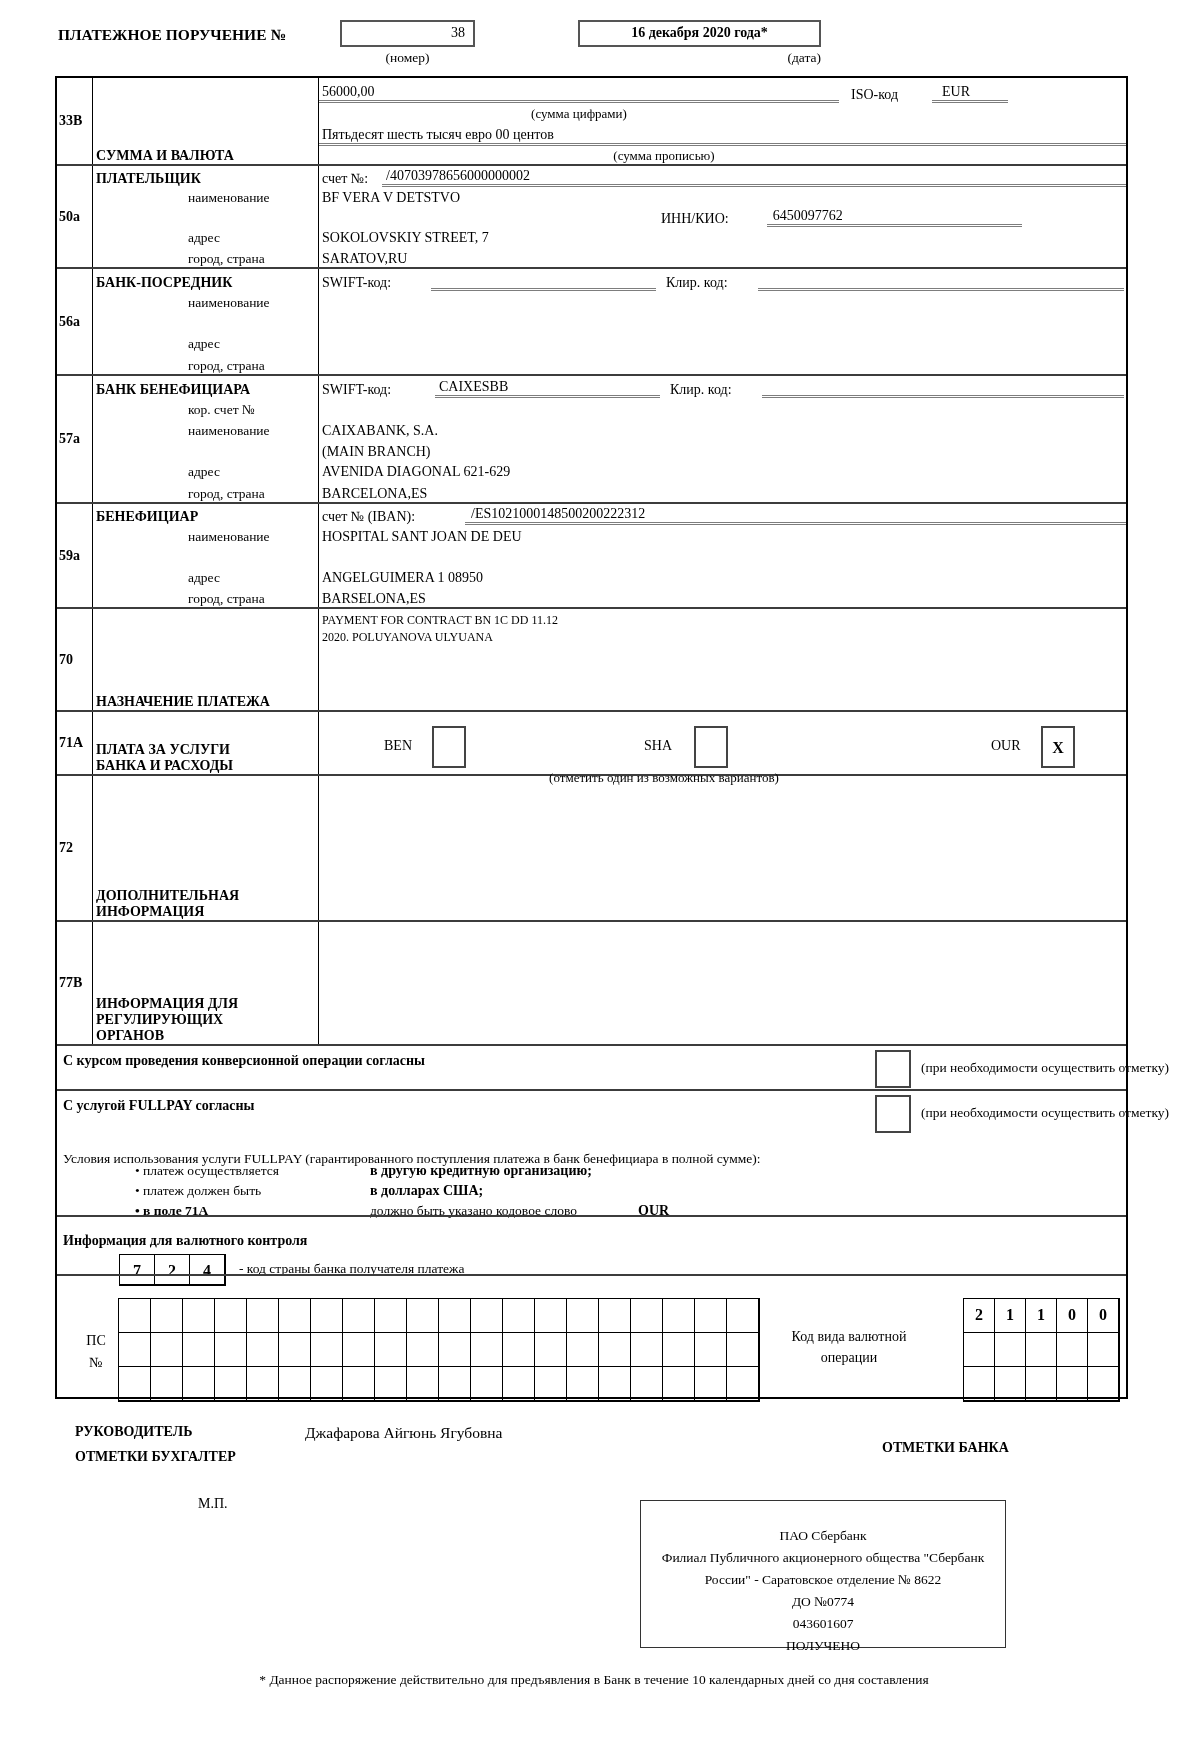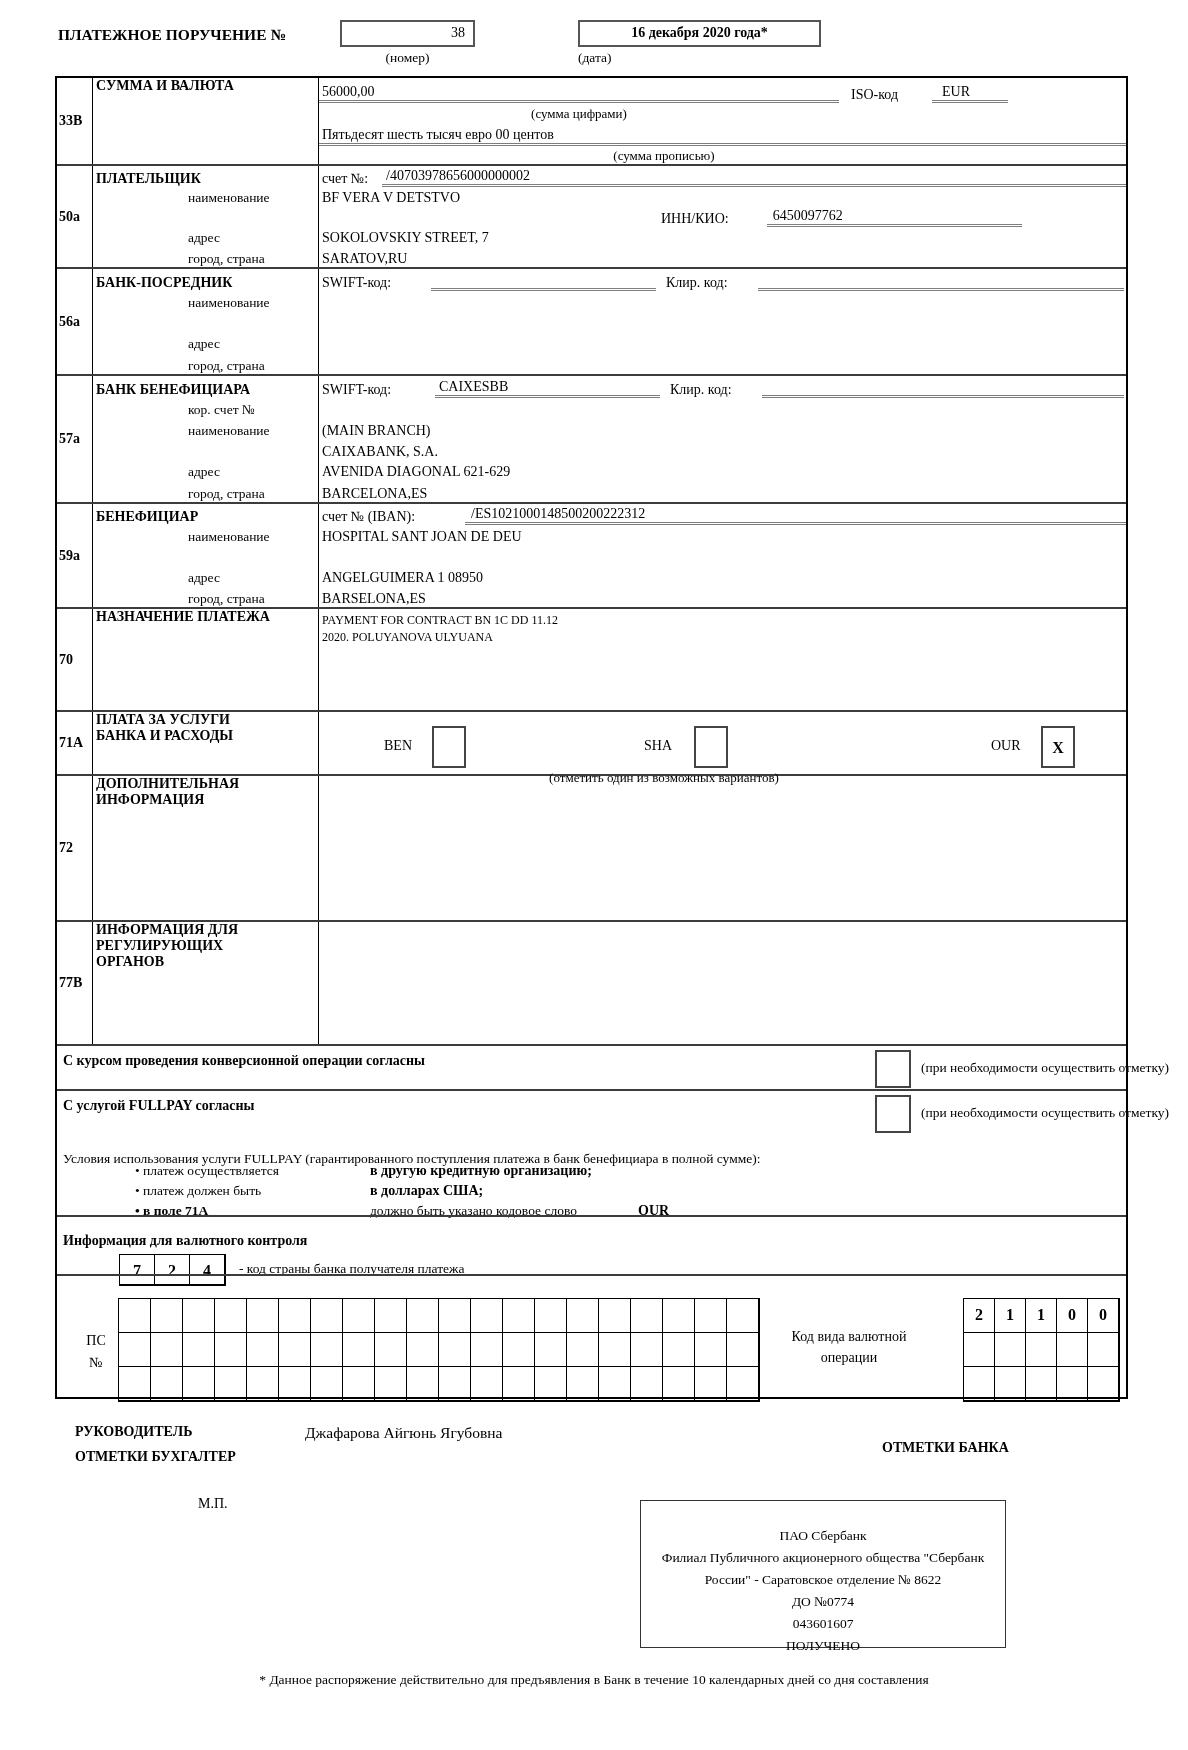--- a/index.html
+++ b/index.html
@@ -13,37 +13,37 @@
   .abs { position: absolute; margin-top: 12px; }
   .nw { white-space: nowrap; }
 
   
   .hdr-title { position: absolute; left: 58px; top: 26px; font-weight: bold; font-size: 15.5px; }
   .numbox { position: absolute; left: 340px; top: 20px; width: 135px; height: 27px;
             border: 2px solid #555; font-weight: normal; text-align: right; padding: 3px 8px 0 0; }
   .datebox { position: absolute; left: 578px; top: 20px; width: 243px; height: 27px;
              border: 2px solid #555; font-weight: bold; text-align: center; padding-top: 3px; }
   .numcap { position: absolute; left: 340px; top: 50px; width: 135px; text-align: center; font-size: 13.5px; }
-  .datecap { position: absolute; left: 578px; top: 50px; width: 243px; text-align: left; font-size: 13.5px; }
+  .datecap { position: absolute; left: 578px; top: 50px; width: 243px; text-align: right; font-size: 13.5px; }
 
   
   .table { position: absolute; left: 55px; top: 76px; width: 1073px; border: 2px solid #000; background: #fff; }
   .sec { display: flex; width: 100%; }
   .sep { border-top: 2px solid #3c3c3c; }
   .code { width: 36px; border-right: 1.5px solid #000; font-weight: bold;
           display: flex; align-items: center; padding-left: 2px; flex: none; }
   .lblcol { width: 226px; border-right: 1.5px solid #000; flex: none; display: flex; flex-direction: column; }
   .content { flex: 1; display: flex; flex-direction: column; min-width: 0; position: relative; }
   .ln { display: flex; align-items: flex-end; }
   .lln { display: flex; align-items: flex-end; }
   .main-lbl { font-weight: bold; padding-left: 3px; }
   .sub-lbl { padding-left: 95px; font-size: 13.5px; }
   .fld { border-bottom: 3px double #7d7d7d; }
   .cap { font-size: 13px; text-align: center; }
-  .center-col { justify-content: flex-start; display: flex; flex-direction: column; font-family: Liberation Serif, serif; }
+  .center-col { justify-content: flex-end; display: flex; flex-direction: column; font-family: Liberation Serif, serif; }
 
   
   .cb { border: 2px solid #444; background: #fff; text-align: center;
         font-weight: bold; font-size: 16px; line-height: 40px; }
 
   
   .cgrid { display: grid; border: 1.5px solid #000; }
   .gcell { border-right: 1px solid #000; border-bottom: 1px solid #000;
            text-align: center; font-size: 16px; font-weight: bold; line-height: 32px; }
 
@@ -204,24 +204,24 @@
         <div class="ln" style="height:22px">
           <span class="nw" style="padding-left:3px;width:86px">SWIFT-код:</span>
           <span class="fld nw" style="margin-left:30px;width:225px;padding-left:4px">CAIXESBB</span>
           <span class="nw" style="margin-left:10px">Клир. код:</span>
           <span class="fld" style="margin-left:30px;flex:1;margin-right:2px"></span>
         </div>
         <div class="ln" style="height:21px">
             <span></span>
           </div>
         <div class="ln" style="height:21px">
+            <span class="nw" style="padding-left:3px">CAIXABANK, S.A.</span>
+          </div>
+        <div class="ln" style="height:21px">
             <span class="nw" style="padding-left:3px">(MAIN BRANCH)</span>
-          </div>
-        <div class="ln" style="height:21px">
-            <span class="nw" style="padding-left:3px">CAIXABANK, S.A.</span>
           </div>
         <div class="ln" style="height:21px">
             <span class="nw" style="padding-left:3px">AVENIDA DIAGONAL 621-629</span>
           </div>
         <div class="ln" style="height:22px">
             <span class="nw" style="padding-left:3px">BARCELONA,ES</span>
           </div>
       </div>
     </div>
 

